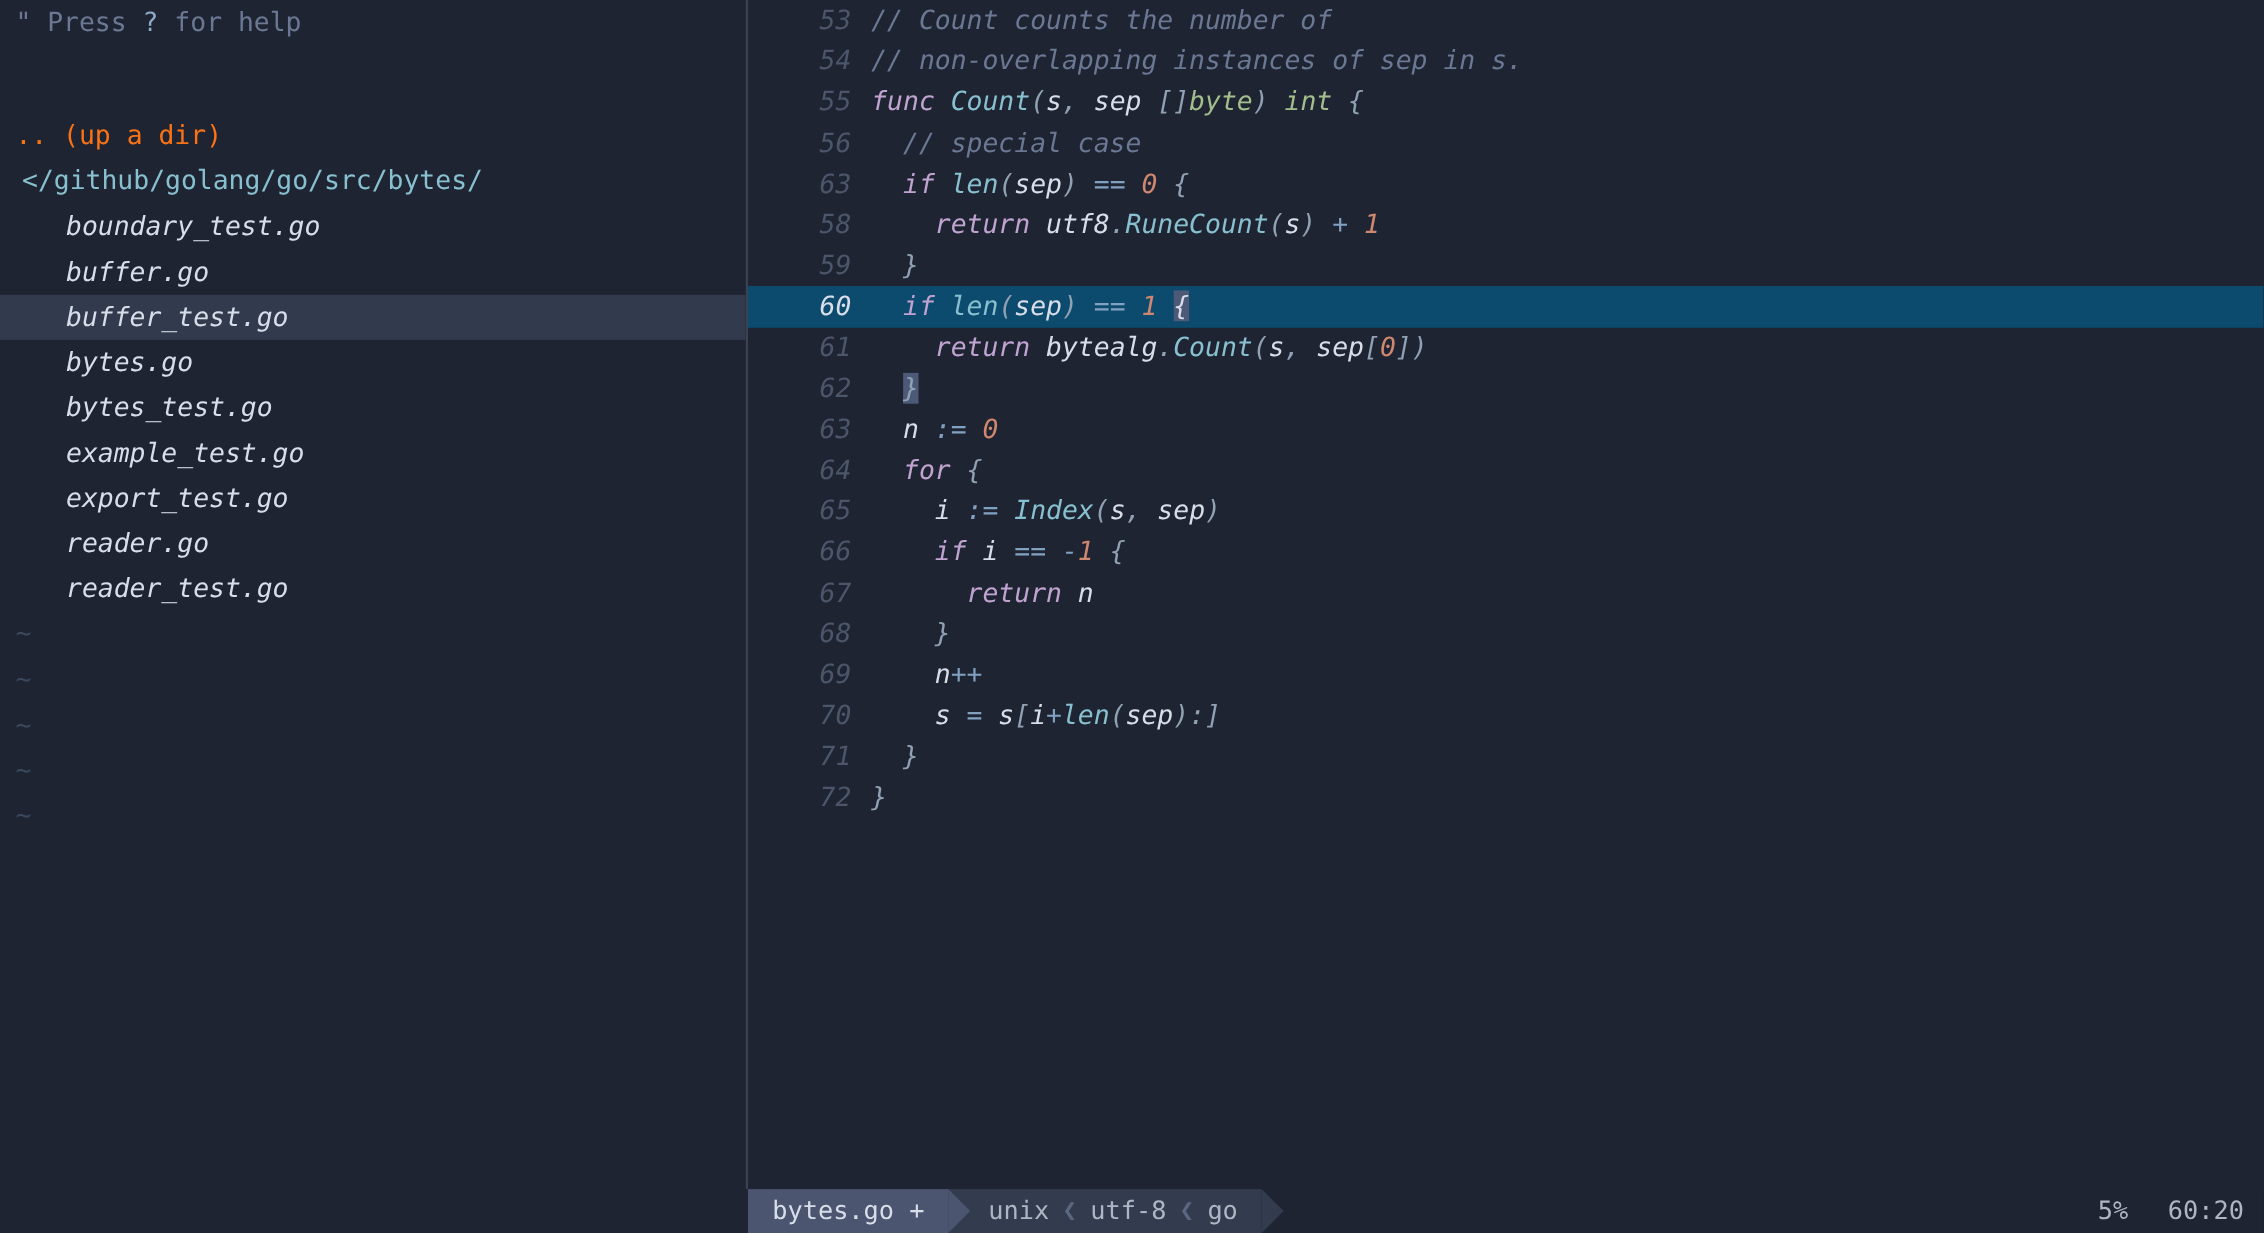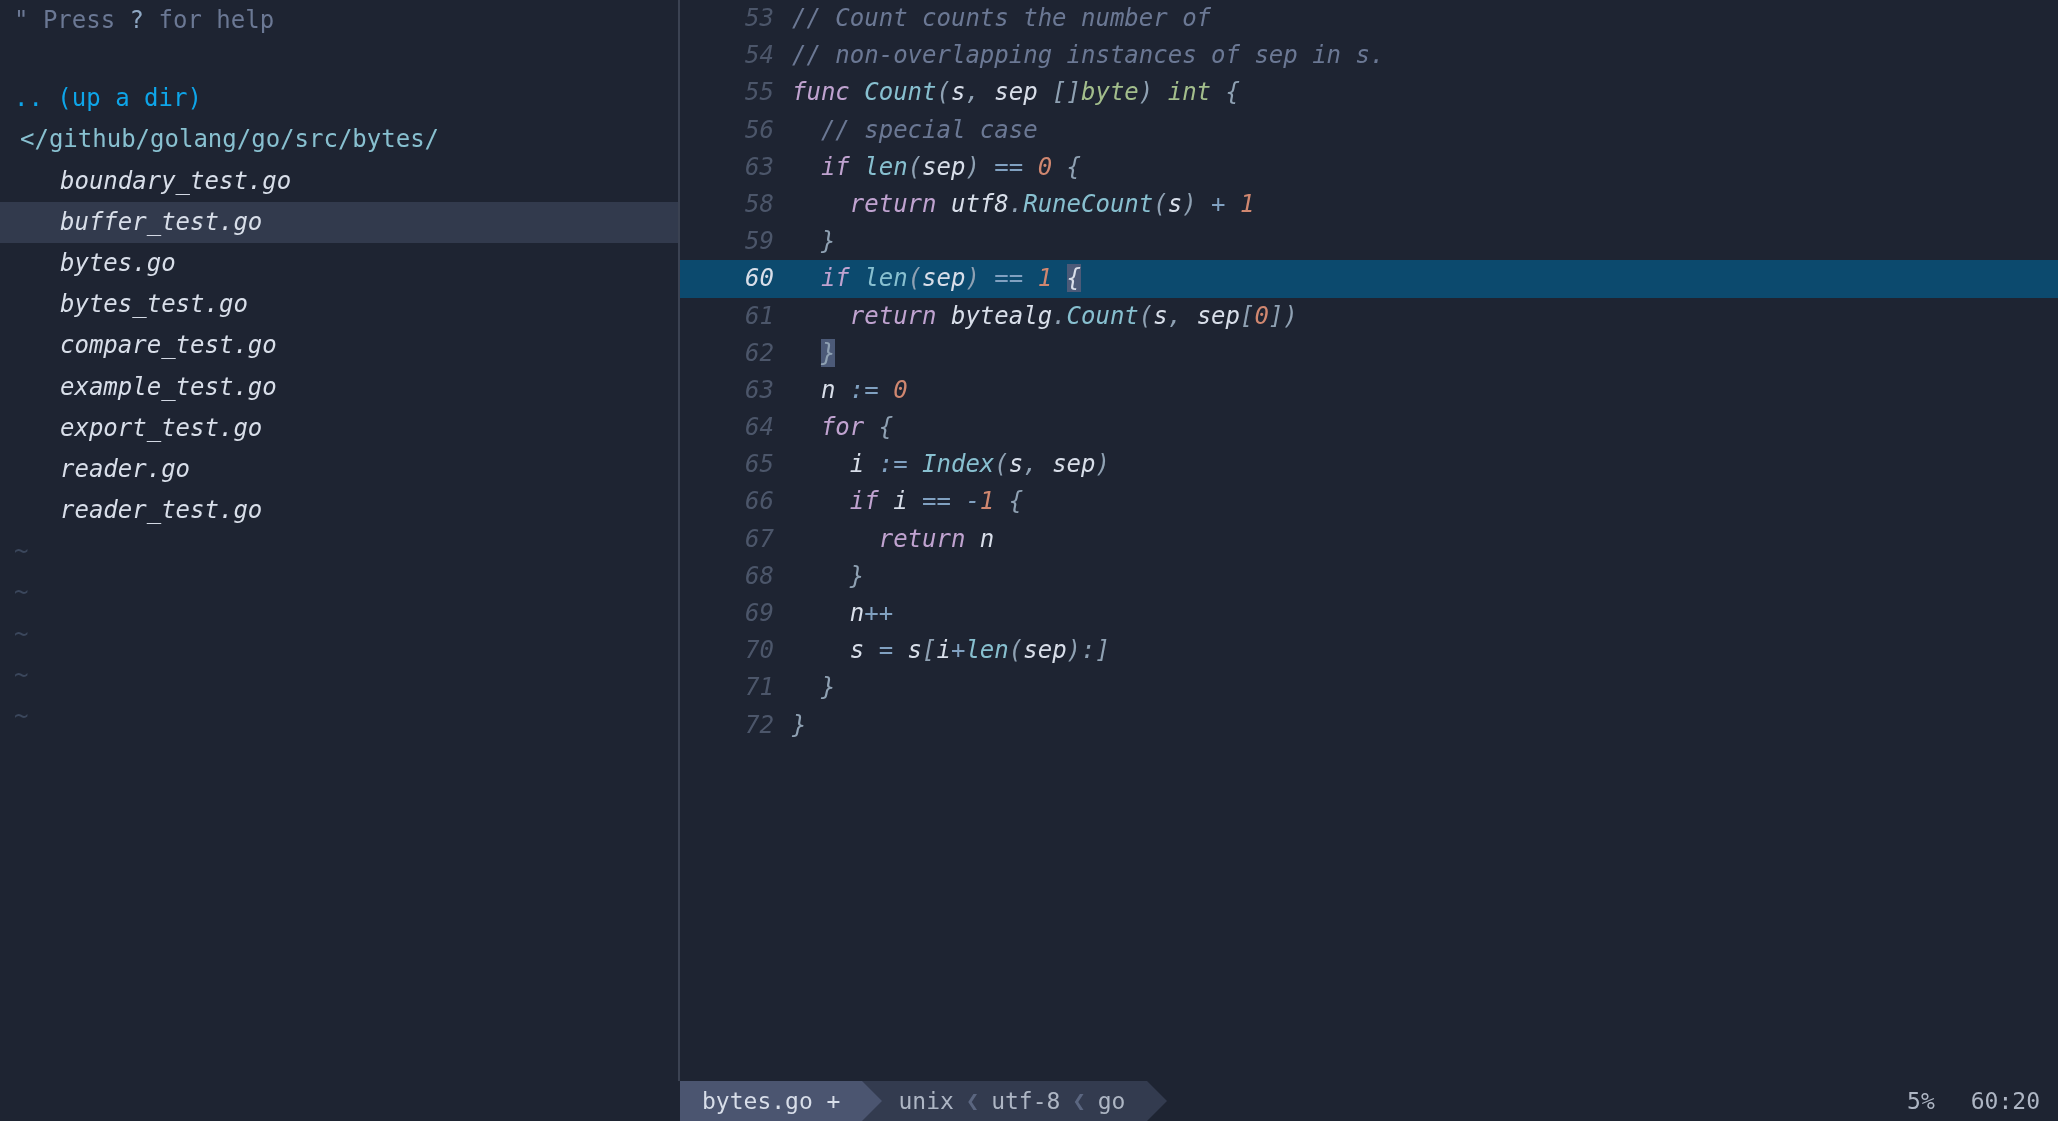--- a/index.html
+++ b/index.html
@@ -26,22 +26,23 @@
       padding: 0;
       overflow: hidden;
     }
     .sidebar-help {
       color: #6b7894;
       padding: 2px 14px;
     }
     .sidebar-help .q { color: #8fa8c4; }
     .sidebar-spacer { height: 37px; }
     .sidebar-updir {
-      color: #0ea5e9;
+      color: #f97316;
       padding: 2px 14px;
+      margin-top: 25px;
     }
     .sidebar-path {
       color: #88c0d0;
       padding: 2px 20px;
     }
     .file-list { }
     .file-item {
       padding: 2px 14px 2px 60px;
       color: #d8dee9;
       cursor: pointer;
@@ -166,24 +167,24 @@
 <div class="main">
   <div class="sidebar">
     <div class="sidebar-help">
       <span>" Press </span><span class="q">?</span><span> for help</span>
     </div>
     <div class="sidebar-spacer"></div>
     <div class="sidebar-updir">.. (up a dir)</div>
     <div class="sidebar-path">&lt;/github/golang/go/src/bytes/</div>
     <div class="file-list" id="file-list">
         <div class="file-item">boundary_test.go</div>
+        <div class="file-item">buffer.go</div>
         <div class="file-item selected">buffer_test.go</div>
         <div class="file-item">bytes.go</div>
         <div class="file-item">bytes_test.go</div>
-        <div class="file-item">compare_test.go</div>
         <div class="file-item">example_test.go</div>
         <div class="file-item">export_test.go</div>
         <div class="file-item">reader.go</div>
         <div class="file-item">reader_test.go</div>
       </div>
     <div id="tilde-container">
         <div class="tilde-line">~</div>
         <div class="tilde-line">~</div>
         <div class="tilde-line">~</div>
         <div class="tilde-line">~</div>

